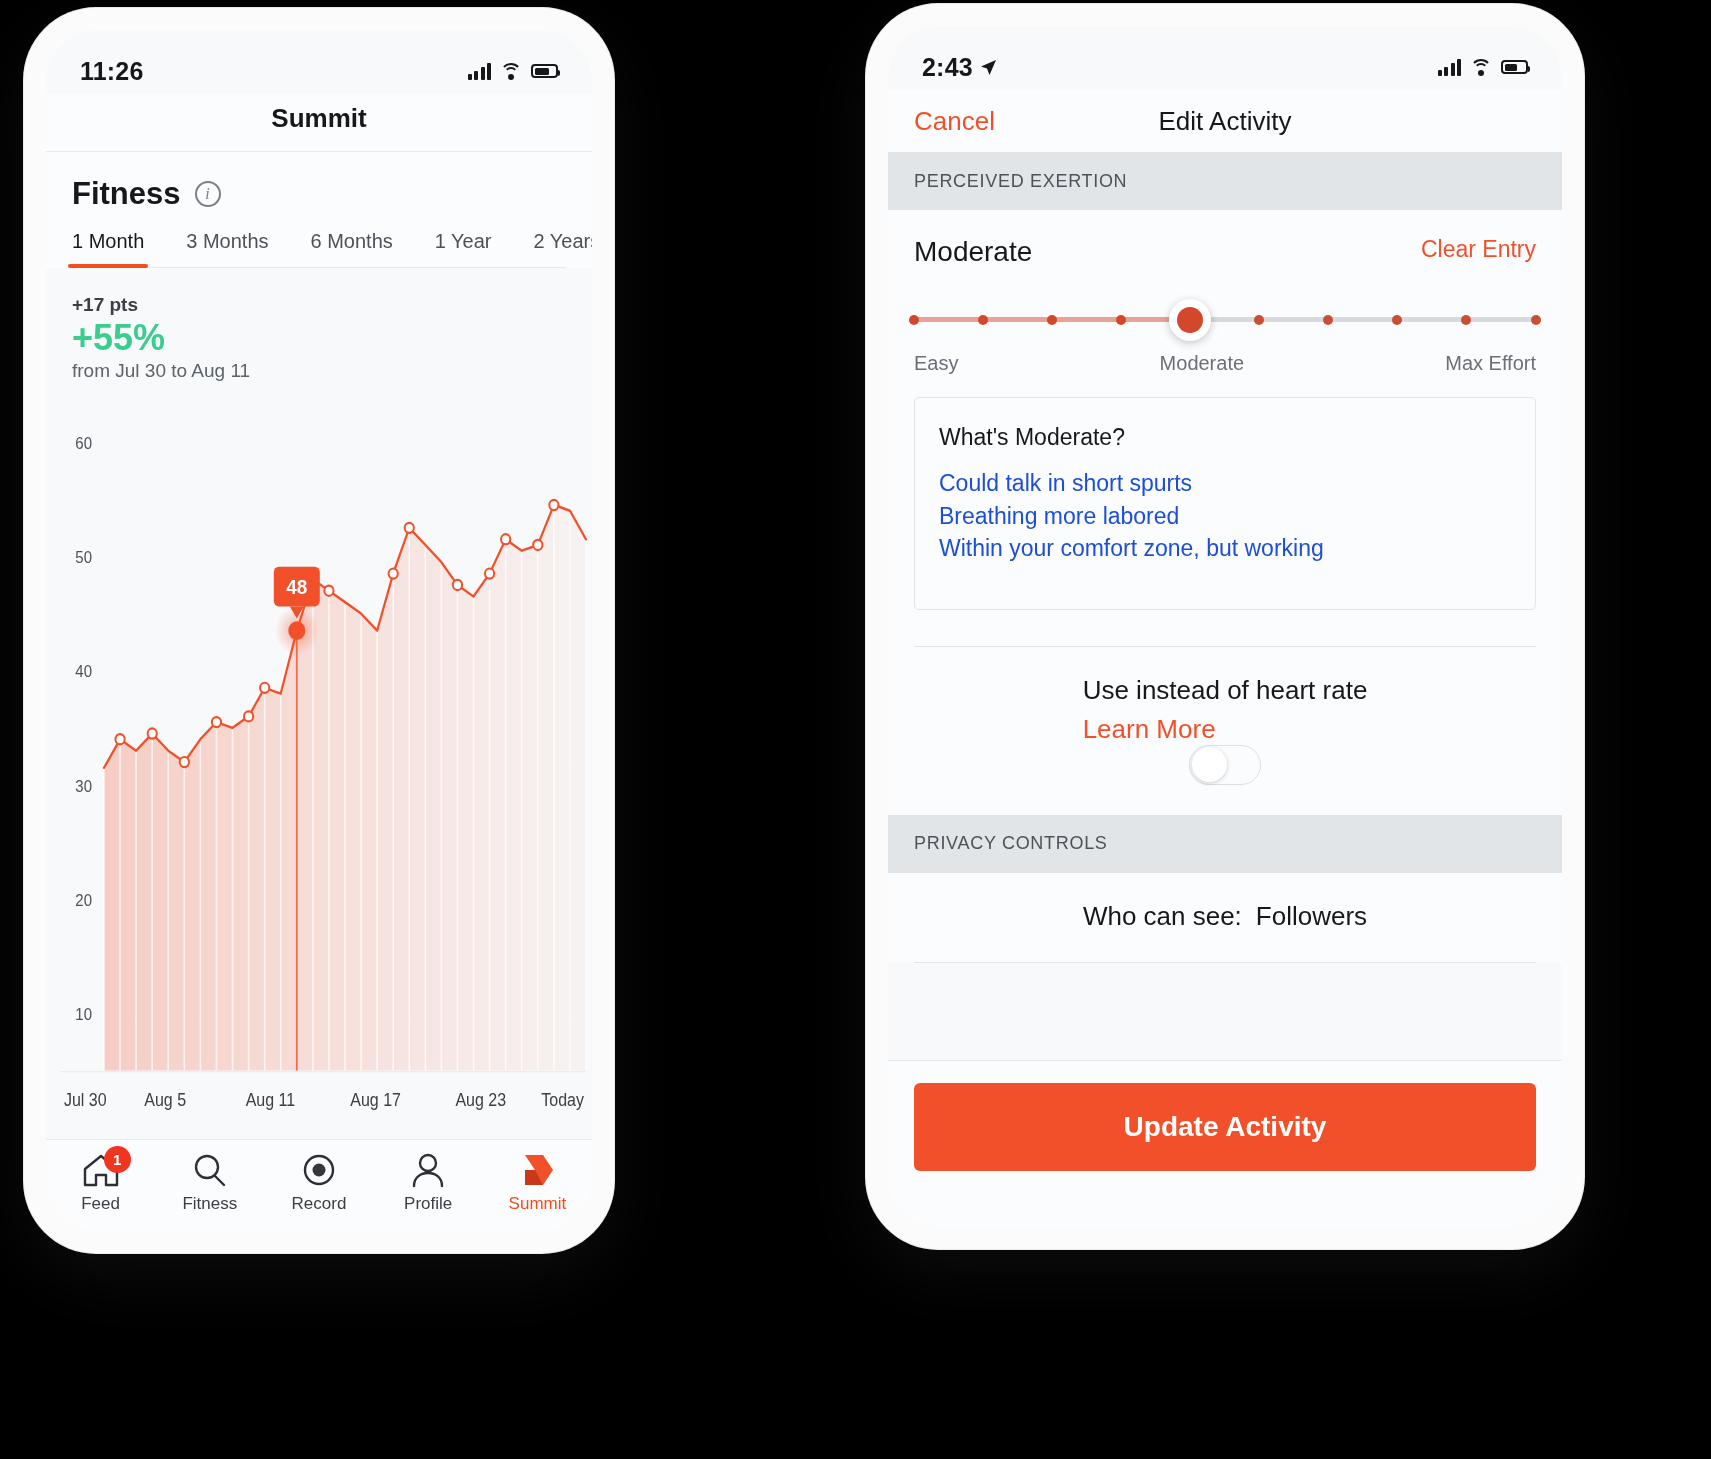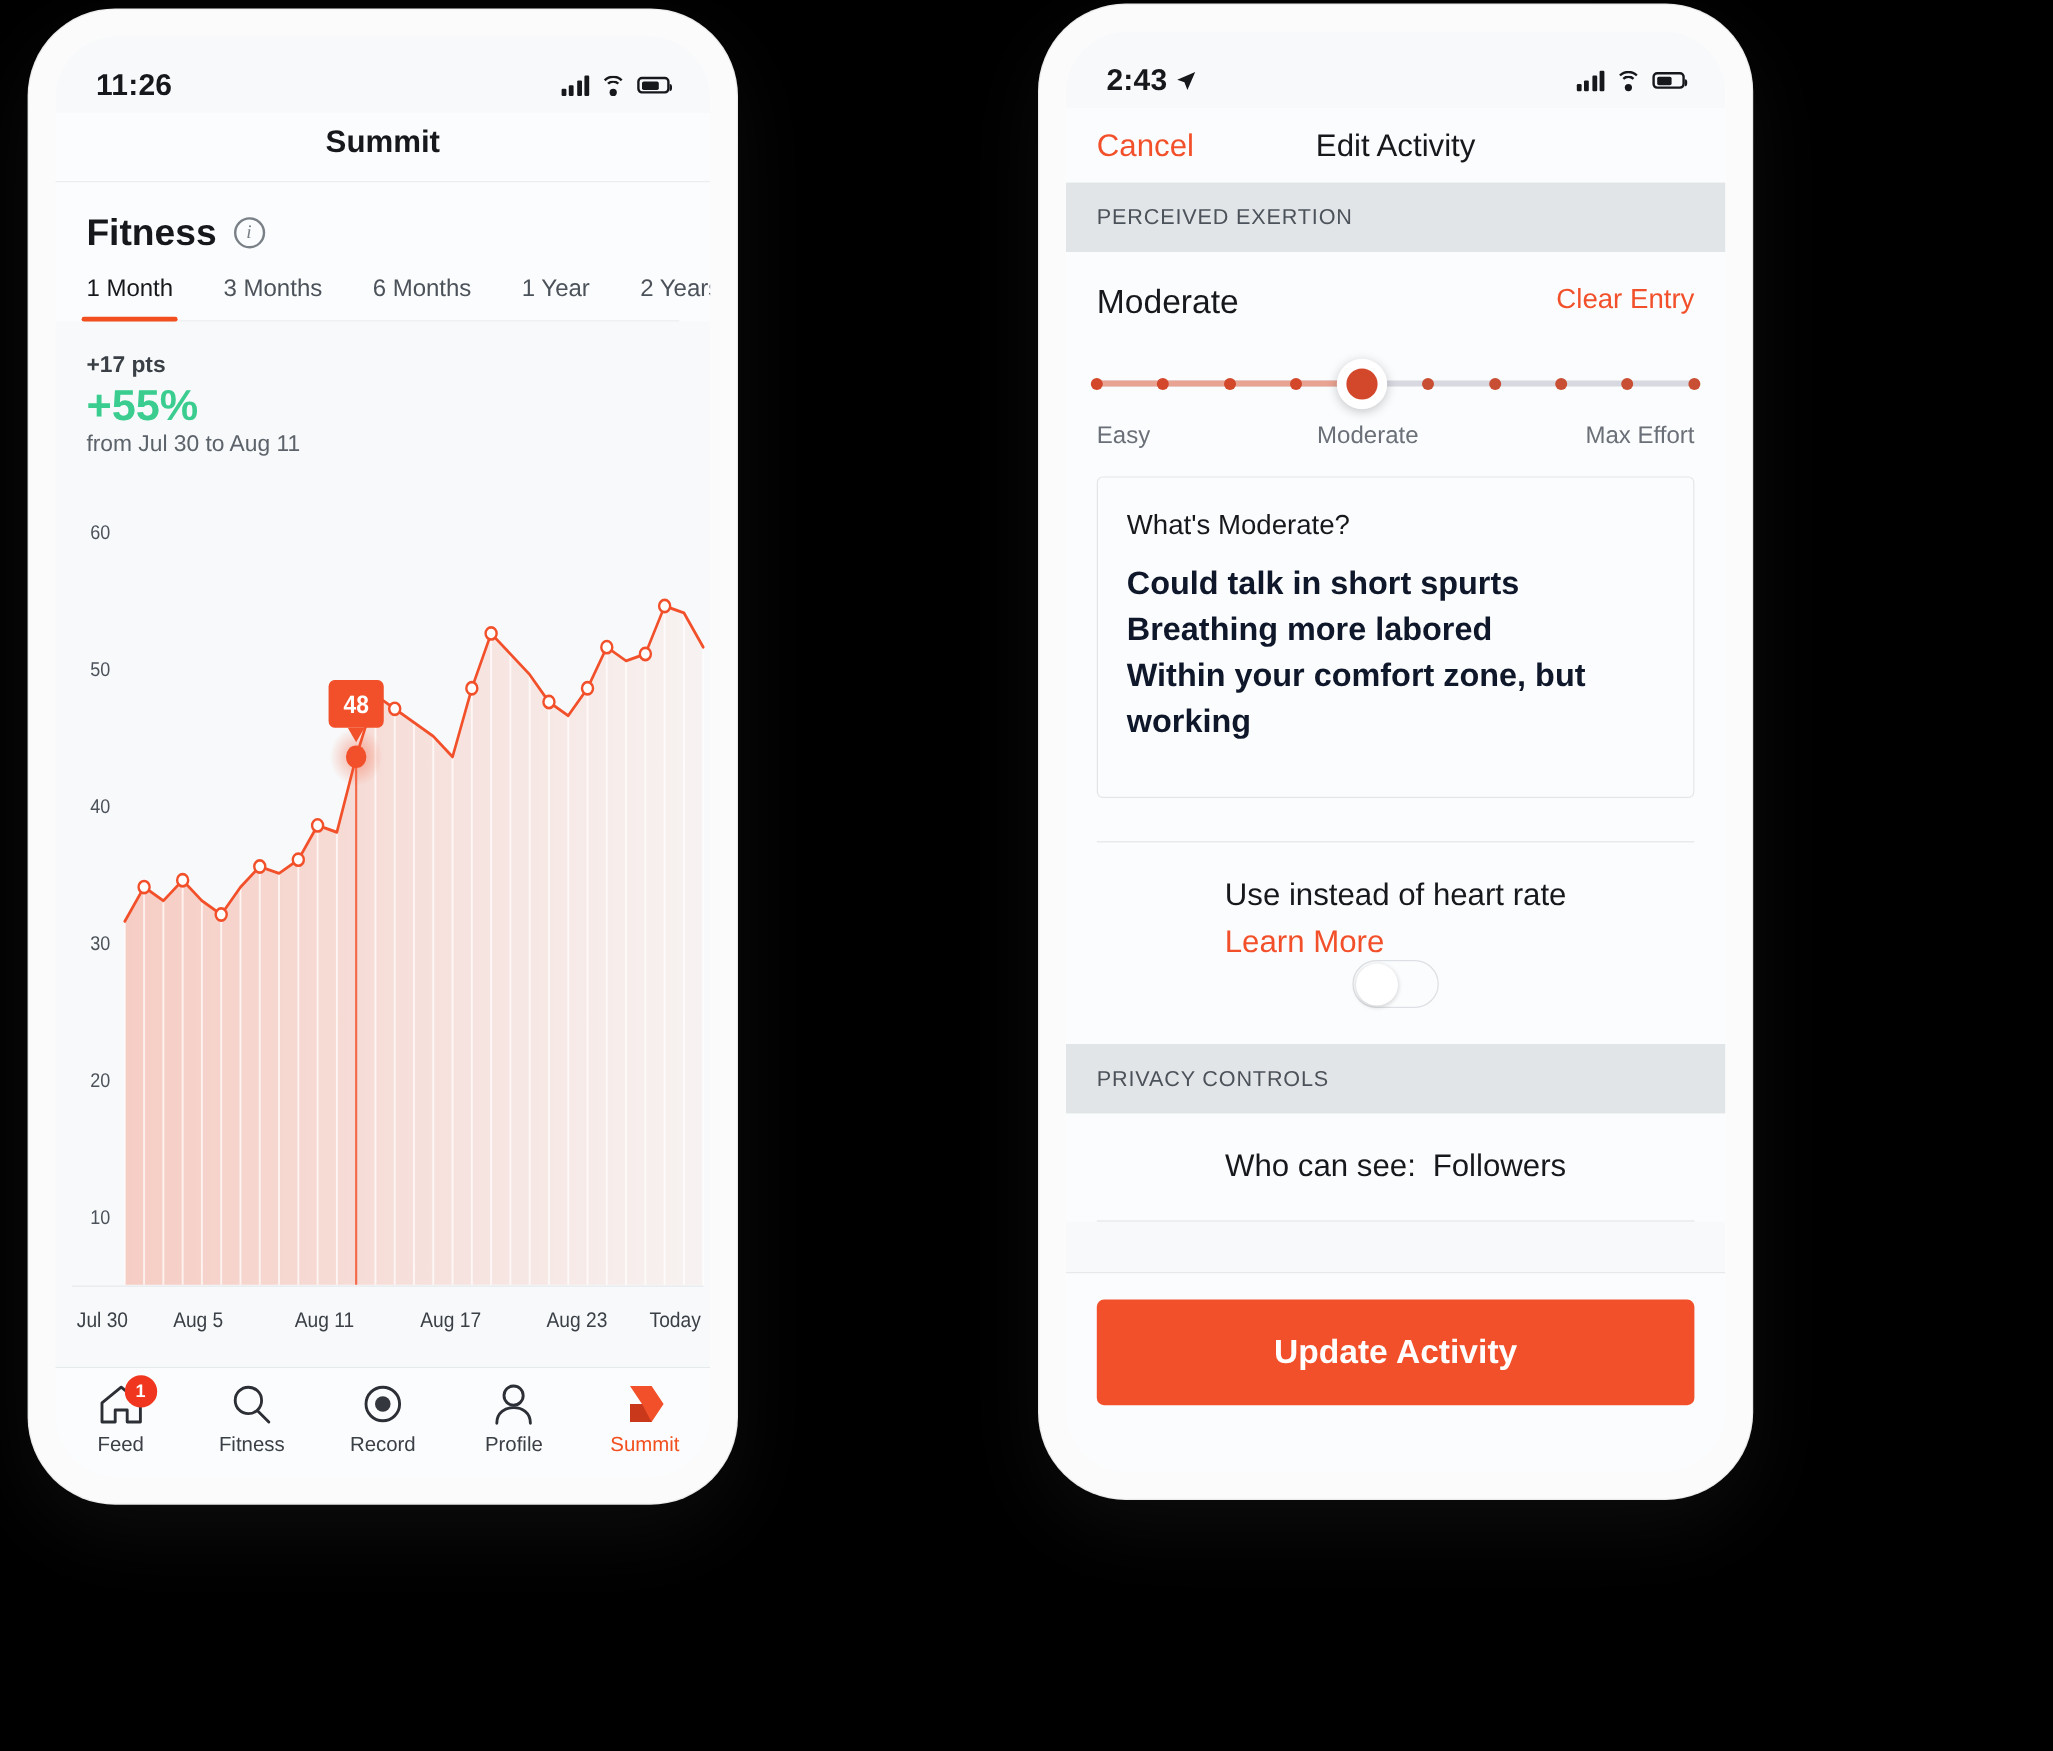--- a/index.html
+++ b/index.html
@@ -13,21 +13,21 @@
     position:absolute;
     background:#fbfbfb;
     border-radius:72px;
     box-shadow: 0 0 0 1px #e9eaec, 0 24px 70px rgba(255,255,255,0.05);
   }
   .phone .bezel-inner{
     position:absolute; left:22px; top:22px; right:22px; bottom:22px;
     background:#fff; border-radius:52px; overflow:hidden;
   }
   #phone-left  { left:24px;  top:8px;   width:590px; height:1245px; }
-  #phone-right { left:866px; top:4px;   width:594px; height:1245px; }
+  #phone-right { left:866px; top:4px;   width:718px; height:1245px; }
 
   .screen { position:absolute; inset:0; background:#f7f9fa; overflow:hidden;
             display:flex; flex-direction:column; }
 
   
   .statusbar{
     height:64px; flex:0 0 64px; display:flex; align-items:center;
     justify-content:space-between; padding:18px 34px 0 34px;
   }
   .sb-time{ font-size:25px; font-weight:700; color:#16181c; letter-spacing:.2px;
@@ -118,21 +118,21 @@
            box-shadow:0 2px 9px rgba(0,0,0,.22); display:flex;
            align-items:center; justify-content:center; }
   .s-knob i{ width:26px;height:26px;border-radius:50%;background:#d3472b;display:block; }
   .s-labels{ display:flex; justify-content:space-between; margin:16px 26px 0 26px;
              font-size:20px; color:#6b7078; }
   .hide-details{ margin:30px 26px 0 26px; font-size:23px; color:#f2502a; }
 
   .info-card{ margin:22px 26px 0 26px; border:1px solid #e3e6e9; border-radius:5px;
               padding:26px 24px 44px 24px; }
   .ic-title{ font-size:23px; color:#16181c; margin-bottom:16px; }
-  .ic-line{ font-size:27px; color:#0f172a; line-height:1.42;font-weight:bold; }
+  .ic-line{ font-size:23px; color:#1d4ed8; line-height:1.42; }
 
   .divider{ height:1px; background:#e3e6e9; margin:36px 26px 0 26px; }
   .row{ display:flex; align-items:center; justify-content:center;
         padding:28px 26px 30px 26px;flex-direction:column; }
   .row-main{ font-size:26px; color:#16181c; }
   .row-sub{ font-size:26px; color:#f2502a; margin-top:8px; }
   .toggle{ width:72px;height:40px;border-radius:21px; border:1.5px solid #dcdfe3;
            background:#fbfcfd; position:relative; flex:0 0 auto; }
   .toggle i{ position:absolute; left:2px; top:1.5px; width:35px;height:35px;
              border-radius:50%; background:#fff;

